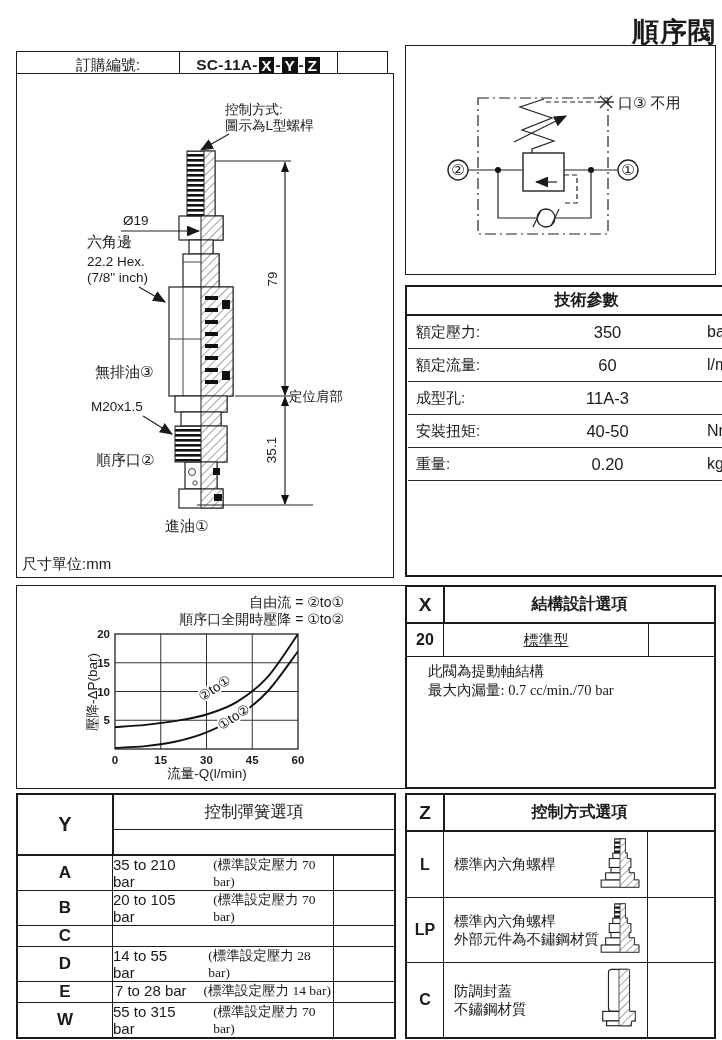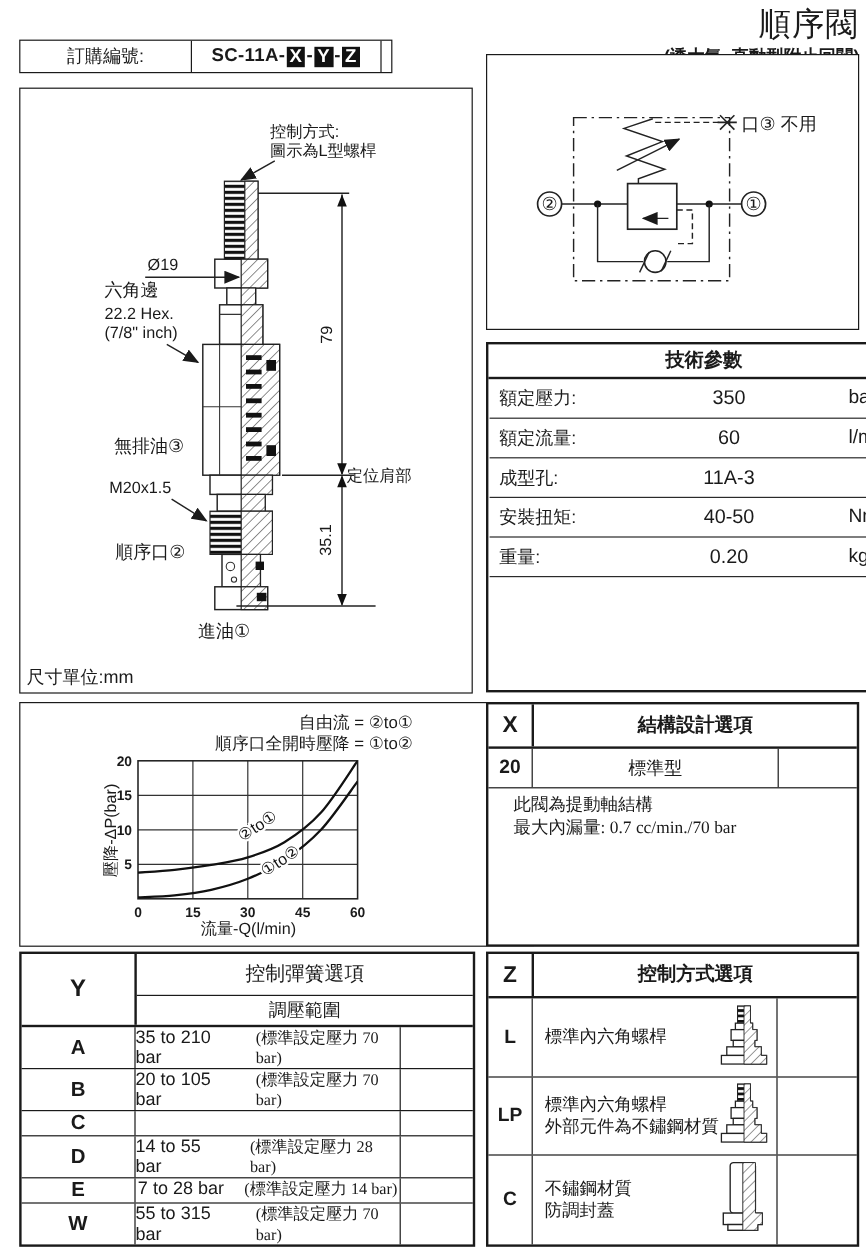--- a/index.html
+++ b/index.html
@@ -3,26 +3,26 @@
 <meta charset="utf-8">
 <style>
   html,body{margin:0;padding:0;background:#fff;}
   .page{position:relative;width:722px;height:1040px;background:#fff;overflow:hidden;
         font-family:"Liberation Sans","DejaVu Sans",sans-serif;color:#1a1a1a;}
   .serif{font-family:"Liberation Serif","DejaVu Serif",serif;}
   .box{position:absolute;border:2px solid #1a1a1a;background:#fff;box-sizing:border-box;}
 
   
   .title-block{position:absolute;right:6px;top:2px;text-align:right;}
-  .main-title{font-size:27px;font-weight:normal;letter-spacing:1px;}
+  .main-title{font-size:27px;font-weight:bold;letter-spacing:1px;margin-top:12px;}
   .sub-title{font-size:14.5px;font-weight:bold;margin-top:0px;}
 
   
-  .order-box{position:absolute;left:16px;top:33px;width:311px;height:28px;border:1.5px solid #1a1a1a;
-             display:flex;box-sizing:border-box;}
+  .order-box{position:absolute;left:16px;top:51px;width:372px;height:28px;border:1.5px solid #1a1a1a;
+             display:flex;box-sizing:border-box;padding-left:20px;}
   .order-label-cell{width:142px;border-right:1.5px solid #1a1a1a;display:flex;align-items:center;justify-content:center;font-size:15px;}
   .order-value-cell{width:157px;border-right:1.5px solid #1a1a1a;display:flex;align-items:center;justify-content:center;
                     font-size:15.5px;font-weight:bold;letter-spacing:.3px;}
   .order-empty-cell{flex:1;}
   .inv{display:inline-block;background:#111;color:#fff;padding:0 2.5px;margin:0 1px;line-height:17px;}
 
   
   .draw-box{left:16px;top:73px;width:378px;height:505px;border-width:1.5px;}
   .unit-note{position:absolute;left:5px;bottom:3px;font-size:15px;}
 
@@ -54,21 +54,21 @@
            font-weight:bold;font-size:19px;}
   .opt-title{flex:1;display:flex;align-items:center;justify-content:center;font-weight:bold;font-size:16px;}
   .opt-row{display:flex;border-bottom:1.5px solid #1a1a1a;}
   .opt-row:last-child{border-bottom:none;}
   .opt-main{display:flex;align-items:center;border-right:1.5px solid #1a1a1a;position:relative;}
   .opt-empty{flex:1;}
 
   .xopt-box{left:405px;top:585px;width:311px;height:204px;}
   .xopt-box .opt-head{height:35px;}
   .xopt-row{height:32px;}
-  .xopt-row .opt-main{width:204px;justify-content:center;font-size:15px;}
+  .xopt-row .opt-main{width:204px;justify-content:center;font-size:15px;text-decoration:underline;}
   .x-notes{padding:5px 21px;font-size:14.5px;line-height:1.3;}
 
   .yopt-box{left:16px;top:793px;width:380px;height:246px;display:flex;flex-direction:column;}
   .yo-head{display:flex;border-bottom:2px solid #1a1a1a;height:62px;}
   .yo-key{width:94px;border-right:2px solid #1a1a1a;display:flex;align-items:center;justify-content:center;
           font-weight:bold;font-size:20px;}
   .yo-right{flex:1;display:flex;flex-direction:column;}
   .yo-title{height:34px;border-bottom:1.4px solid #1a1a1a;display:flex;align-items:center;justify-content:center;
             font-weight:normal;font-size:16.5px;}
   .yo-sub{flex:1;display:flex;align-items:center;justify-content:center;font-size:15px;}
@@ -352,21 +352,20 @@
       <div>此閥為提動軸結構</div>
       <div>最大內漏量: 0.7 cc/min./70 bar</div>
     </div>
   </div>
 
   <div class="box yopt-box">
     <div class="yo-head">
       <div class="yo-key">Y</div>
       <div class="yo-right">
         <div class="yo-title">控制彈簧選項</div>
-        <div class="yo-sub serif">調壓範圍</div>
       </div>
     </div>
     <div class="yo-row">
       <div class="yo-code">A</div>
       <div class="yo-main">
           <span class="yo-range">35 to 210 bar</span>
           <span class="yo-note serif">(標準設定壓力 70 bar)</span>
         </div>
       <div class="opt-empty"></div>
     </div>
@@ -448,22 +447,22 @@
             <rect x="2" y="48" width="42" height="8" class="wpart"></rect>
             <polygon points="23,2 29,2 29,18 31,18 31,24 35,24 35,34 33,34 33,40 39,40 39,48 44,48 44,56 23,56" fill="url(#hatch)" stroke="#222" stroke-width="0.8"></polygon>
           </svg>
         </span>
       </div>
       <div class="opt-empty"></div>
     </div>
     <div class="z-row" style="flex:76;">
       <div class="z-code">C</div>
       <div class="z-main">
+        <div class="z-line serif">防調封蓋</div>
         <div class="z-line serif">不鏽鋼材質</div>
-        <div class="z-line serif">防調封蓋</div>
         <span class="z-icon">
           <svg width="44" height="62" viewBox="0 0 46 64">
             <rect x="12" y="2" width="22" height="44" rx="3" class="wpart"></rect>
             <rect x="6" y="46" width="34" height="10" class="wpart"></rect>
             <rect x="10" y="56" width="26" height="5" class="wpart"></rect>
             <polygon points="23,2 34,2 34,46 40,46 40,56 36,56 36,61 23,61" fill="url(#hatch)" stroke="#222" stroke-width="0.8"></polygon>
           </svg>
         </span>
       </div>
       <div class="opt-empty"></div>

